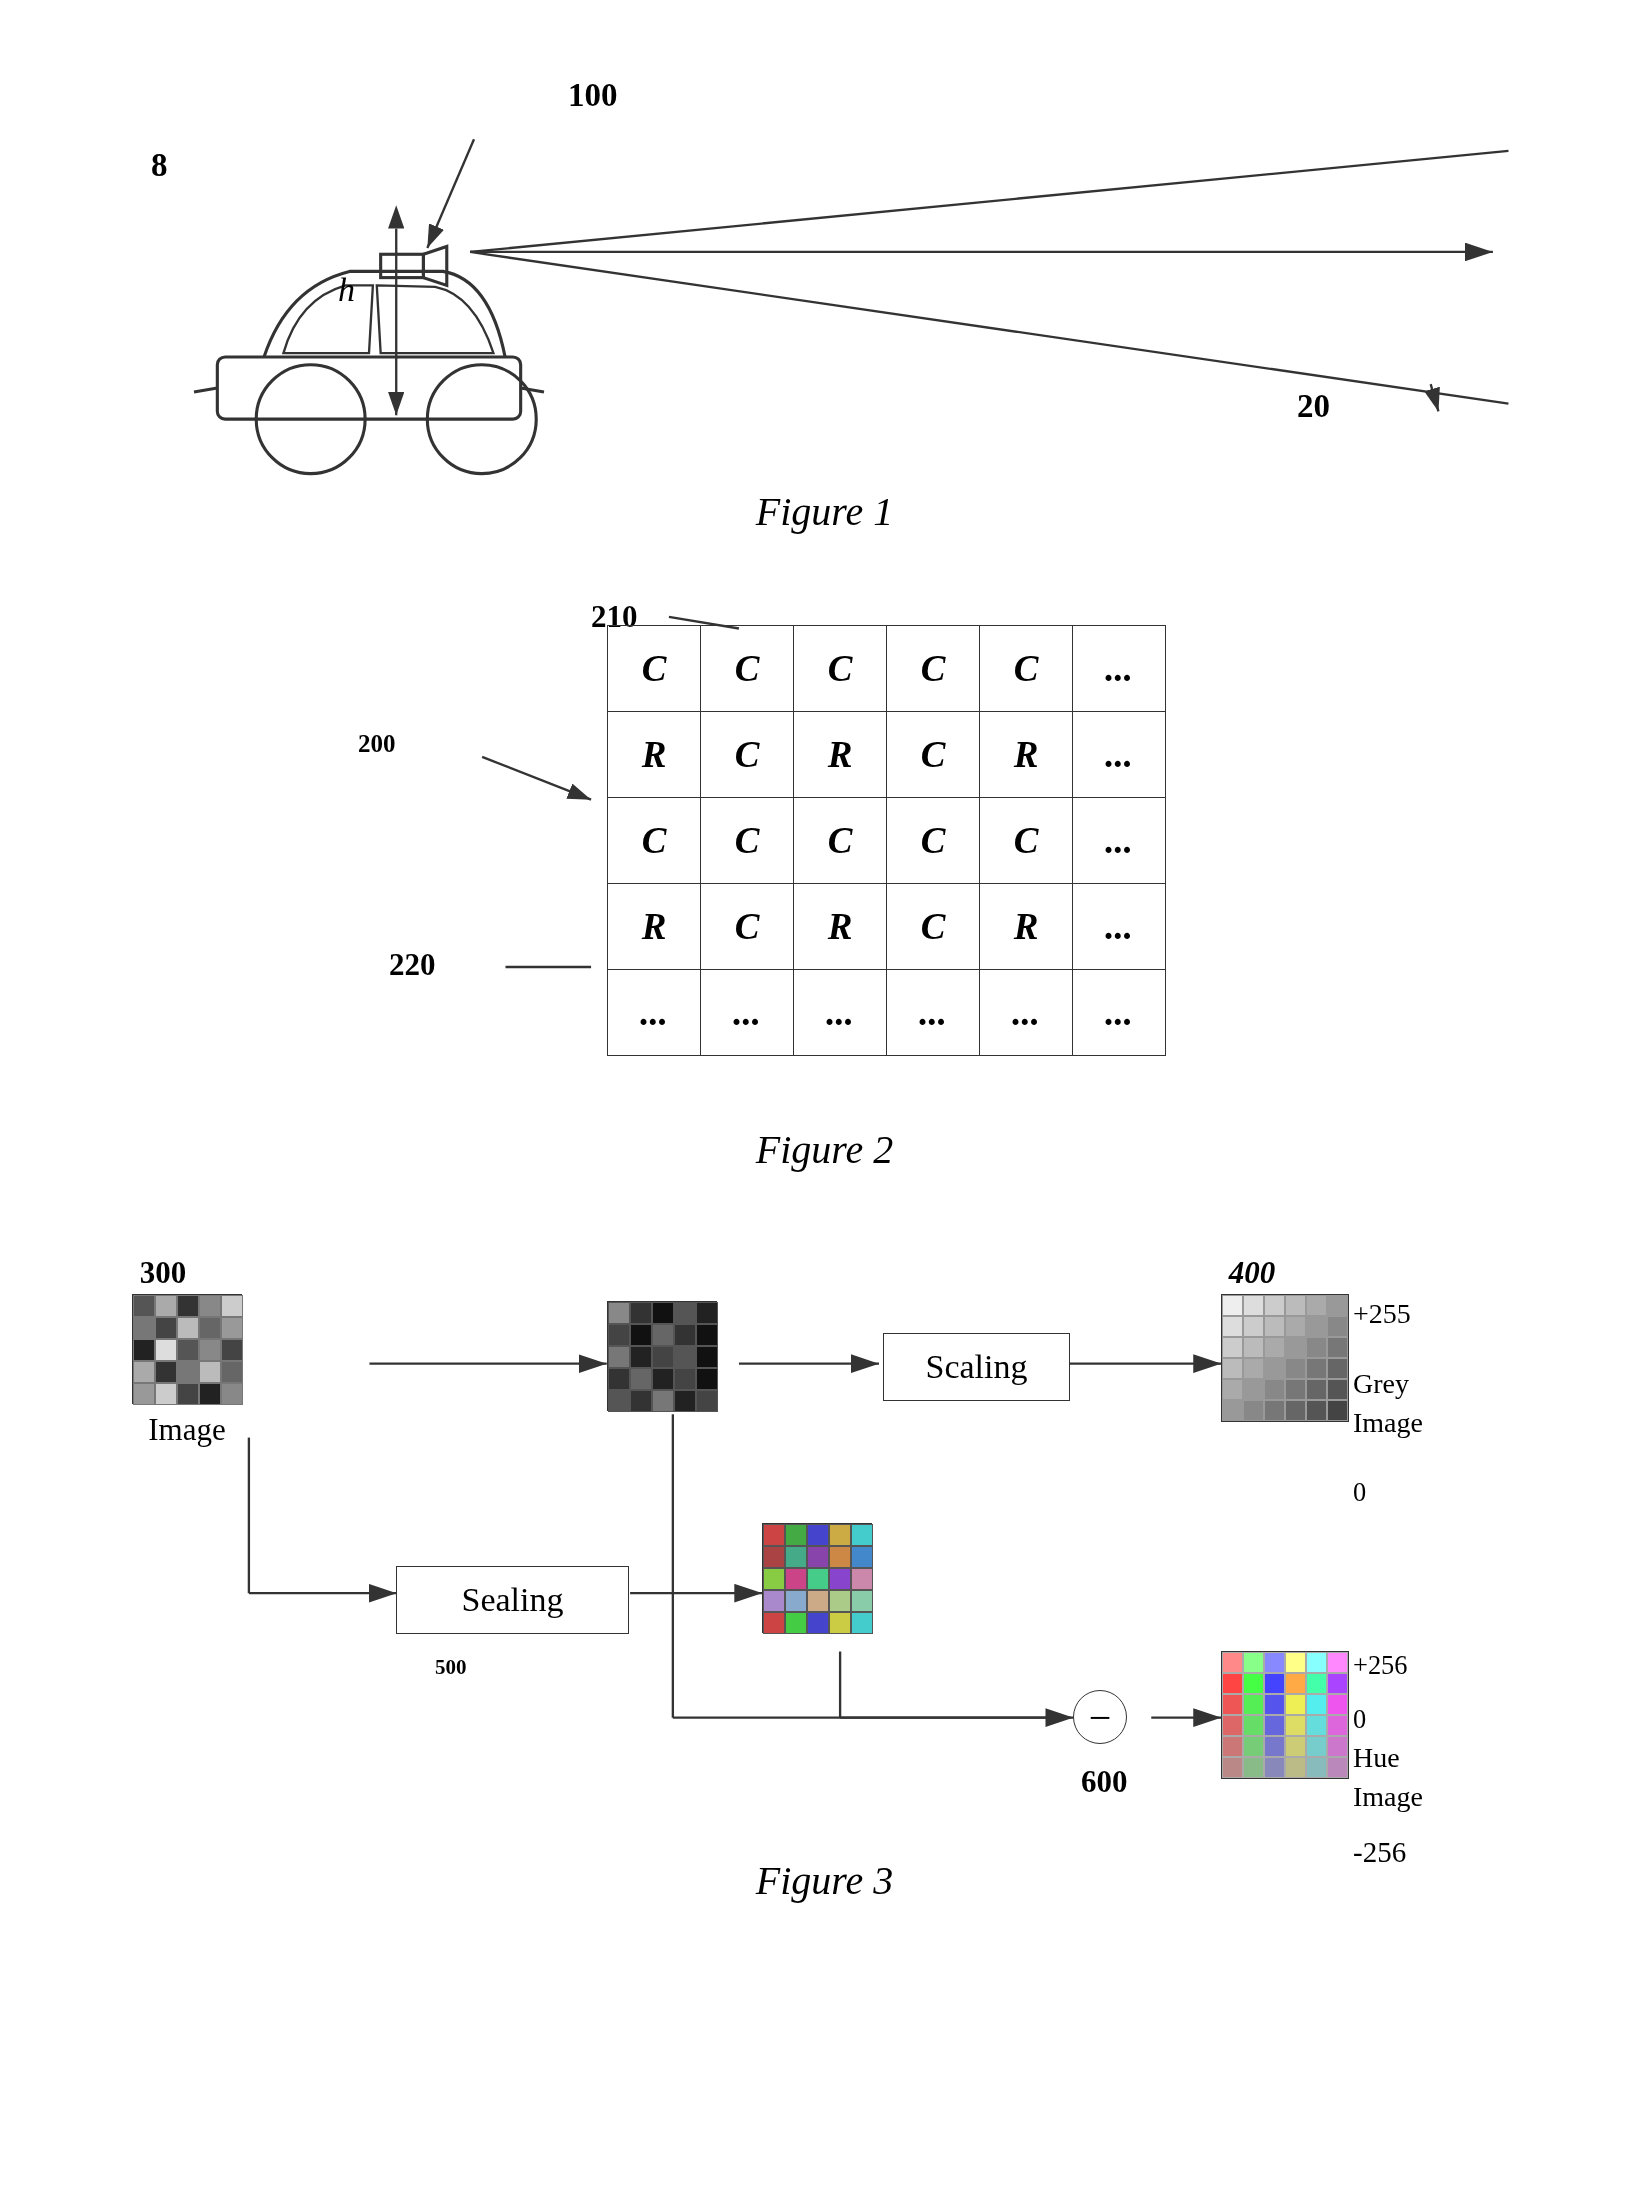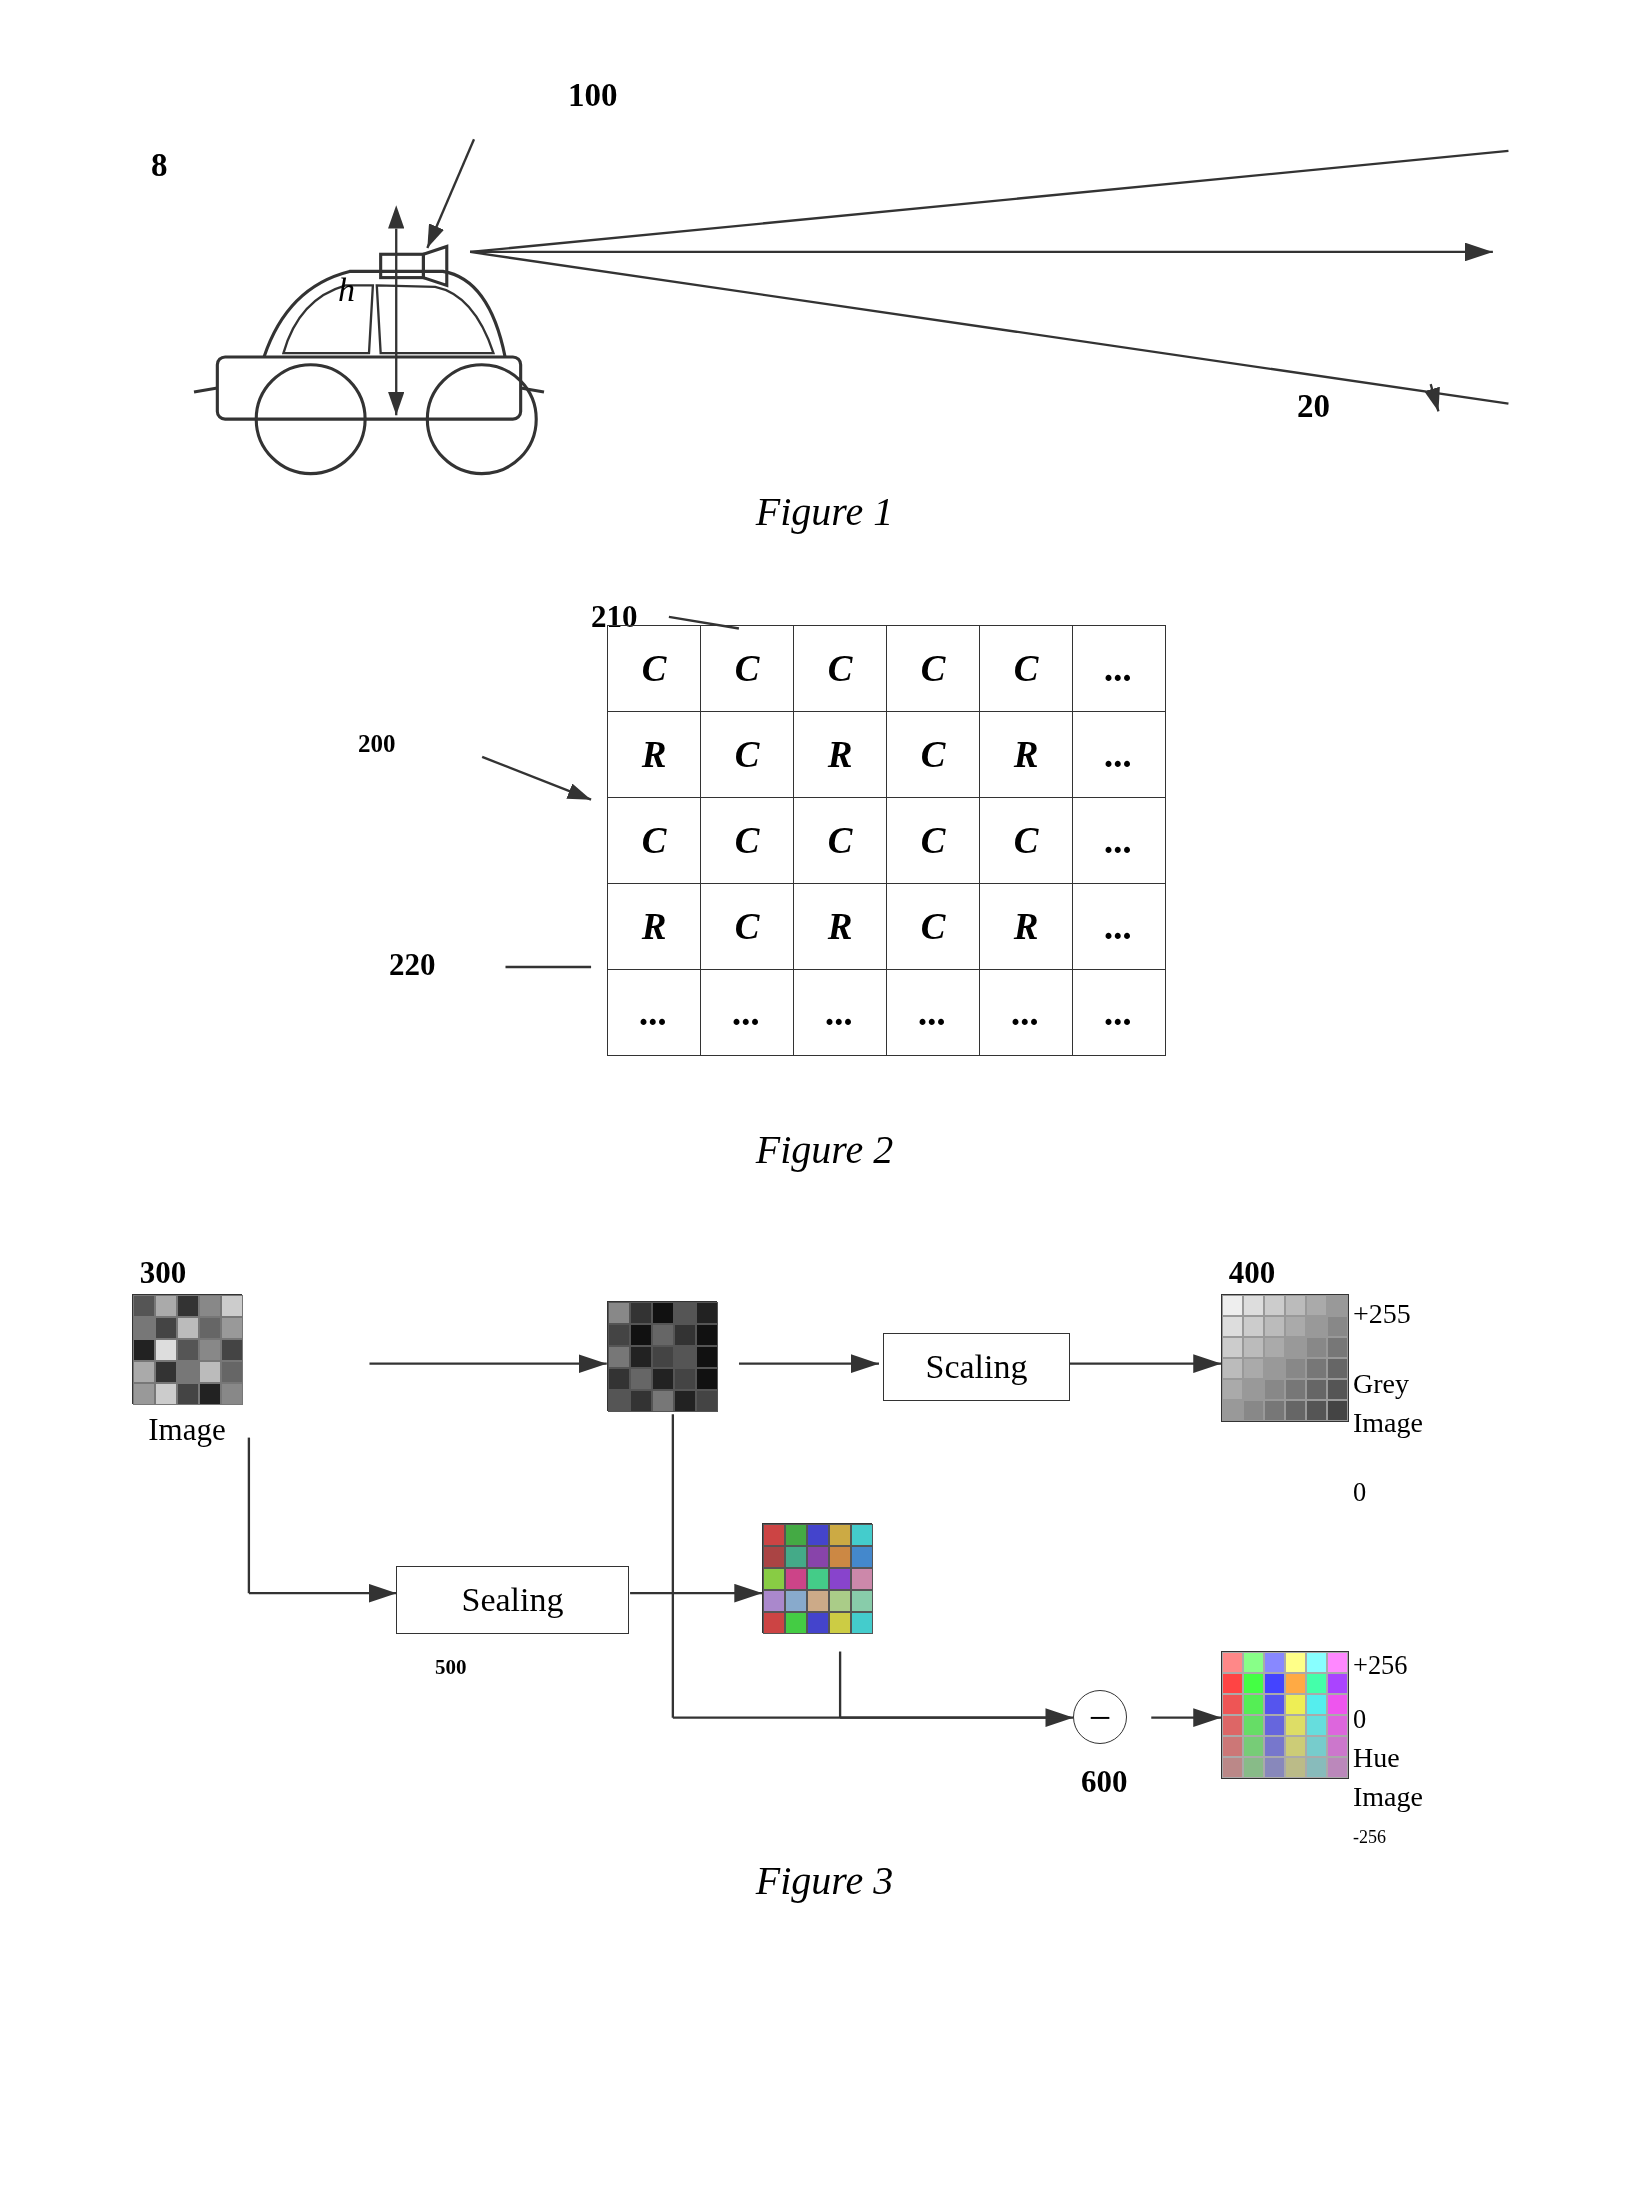--- a/index.html
+++ b/index.html
@@ -375,21 +375,21 @@
         <div style="background:#333;border:0.8px solid #555;"></div>
         <div style="background:#777;border:0.8px solid #555;"></div>
         <div style="background:#222;border:0.8px solid #555;"></div>
         <div style="background:#444;border:0.8px solid #555;"></div>
       </div>
     </div>
 
     <div class="box-label" style="position:absolute;top:121px;left:821px;width:187px;">Scaling</div>
 
     <div style="position:absolute;top:82px;left:1159px;">
-      <span style="position:absolute;top:-39px;left:7.8px;font-size:31px;font-weight:bold;">400</span>
+      <span style="position:absolute;top:-39px;left:7.8px;font-size:31px;font-weight:bold;font-style:italic;">400</span>
       <div style="display:grid;grid-template-columns:repeat(6,21px);grid-template-rows:repeat(6,21px);border:1.9px solid #333;width:128px;height:128px;">
         <div style="background:#eee;border:0.8px solid #999;"></div>
         <div style="background:#ddd;border:0.8px solid #999;"></div>
         <div style="background:#ccc;border:0.8px solid #999;"></div>
         <div style="background:#bbb;border:0.8px solid #999;"></div>
         <div style="background:#aaa;border:0.8px solid #999;"></div>
         <div style="background:#999;border:0.8px solid #999;"></div>
         <div style="background:#ddd;border:0.8px solid #999;"></div>
         <div style="background:#ccc;border:0.8px solid #999;"></div>
         <div style="background:#bbb;border:0.8px solid #999;"></div>
@@ -502,21 +502,21 @@
         <div style="background:#88b;border:0.8px solid #aaa;"></div>
         <div style="background:#bb8;border:0.8px solid #aaa;"></div>
         <div style="background:#8bb;border:0.8px solid #aaa;"></div>
         <div style="background:#b8b;border:0.8px solid #aaa;"></div>
       </div>
 
       <div style="position:absolute;top:-3.9px;left:132px;line-height:1.4;">
         <div style="font-size:26.4px;">+256</div>
         <div style="font-size:26.4px;margin-top:17px;">0</div>
         <div style="font-size:28px;margin-top:0;">Hue<br>Image</div>
-        <div style="font-size:18px;margin-top:9px;">-256</div>
+        <div style="font-size:29px;margin-top:16px;">-256</div>
       </div>
     </div>
 
     <span style="position:absolute;top:552px;left:1019px;font-size:31px;font-weight:bold;">600</span>
 
     <div class="figure3-caption">Figure 3</div>
   </div>
 
 </div>
 

